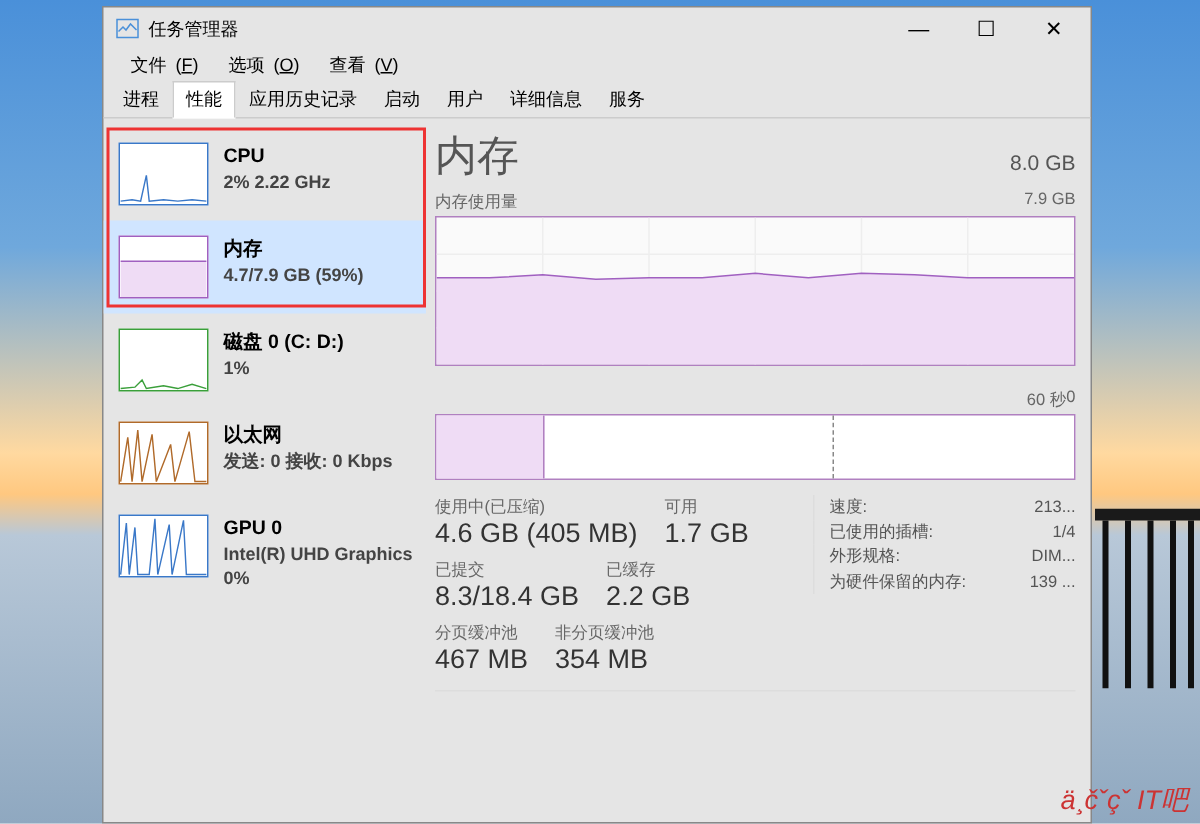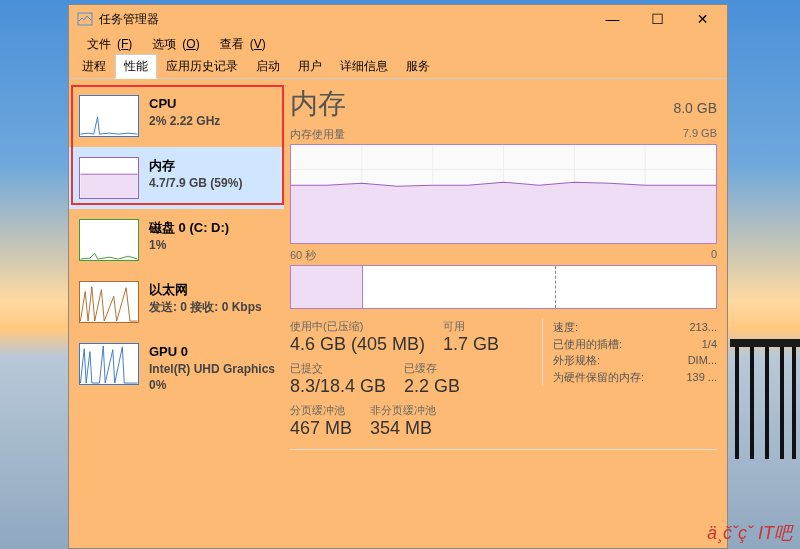--- a/index.html
+++ b/index.html
@@ -1,23 +1,23 @@
 <!DOCTYPE html>
 <html><head>
 <meta charset="utf-8">
 <style>
 * { margin: 0; padding: 0; box-sizing: border-box; font-family: "Microsoft YaHei", "Segoe UI", sans-serif; }
 body { width: 800px; height: 549px; overflow: hidden; position: relative; background: linear-gradient(to bottom, #4a90d9 0%, #6fa8dc 30%, #ffd9a0 55%, #ffc880 60%, #b8c8d8 65%, #8fa8c0 100%); }
-.window { position: absolute; left: 68px; top: 4px; width: 660px; height: 545px; background: #fdba74; border: 1px solid #888; display: flex; flex-direction: column; }
+.window { position: absolute; left: 68px; top: 4px; width: 660px; height: 545px; background: #e5e5e5; border: 1px solid #888; display: flex; flex-direction: column; }
 .titlebar { height: 28px; display: flex; align-items: center; padding: 0 2px 0 8px; }
 .titlebar .app-icon { width: 16px; height: 16px; margin-right: 6px; }
 .titlebar .title { font-size: 12px; color: #000; flex: 1; }
 .win-buttons { display: flex; height: 100%; }
 .win-btn { width: 45px; display: flex; align-items: center; justify-content: center; font-size: 14px; color: #000; }
-.menubar { height: 22px; display: flex; align-items: center; padding: 0 6px; font-size: 12px; gap: 2px; }
+.menubar { height: 22px; display: flex; align-items: flex-start; padding: 0 6px; font-size: 12px; gap: 2px; }
 .menubar span { padding: 2px 6px; }
 .menubar span u { text-decoration: underline; }
 .tabs { height: 24px; display: flex; align-items: flex-end; border-bottom: 1px solid #ccc; padding: 0 4px; font-size: 12px; }
 .tab { padding: 3px 8px; color: #000; border: 1px solid transparent; position: relative; top: 1px; }
 .tab.active { border: 1px solid #ccc; border-bottom: 1px solid #fff; background: #fff; }
 .content { flex: 1; display: flex; overflow: hidden; }
 .sidebar { width: 215px; padding-top: 6px; }
 .side-item { display: flex; gap: 10px; padding: 10px 8px 10px 10px; align-items: flex-start; }
 .side-item.selected { background: #d0e5ff; }
 .highlight { position: absolute; border: 2px solid #e33; pointer-events: none; }
@@ -25,21 +25,21 @@
 .mini-chart svg { width: 100%; height: 100%; display: block; }
 .side-text { font-size: 12px; color: #444; line-height: 1.35; font-weight: bold; }
 .side-text .t1 { font-size: 13px; color: #000; }
 .main { flex: 1; padding: 6px 10px 6px 6px; overflow: hidden; font-size: 12px; }
 .main-head { display: flex; justify-content: space-between; align-items: baseline; }
 .main-title { font-size: 28px; font-weight: 300; color: #555; }
 .main-cap { font-size: 14px; color: #555; }
 .chart-label-row { display: flex; justify-content: space-between; font-size: 11px; color: #666; margin-top: 4px; }
 .big-chart { border: 1px solid #b080c0; height: 100px; margin-top: 2px; position: relative; background: #fafafa; }
 .big-chart svg { width: 100%; height: 100%; display: block; }
-.axis-row { display: flex; justify-content: space-between; font-size: 11px; color: #666; margin-top: 4px; }
+.axis-row { display: flex; justify-content: flex-end; font-size: 11px; color: #666; margin-top: 15px; }
 .comp-label { font-size: 11px; color: #666; margin-top: 8px; }
 .comp-chart { border: 1px solid #b080c0; height: 44px; margin-top: 2px; position: relative; background: #fff; }
 .comp-fill { position: absolute; top: 0; bottom: 0; left: 0; background: #efdcf5; border-right: 1px solid #b080c0; }
 .comp-dash { position: absolute; top: 0; bottom: 0; border-left: 1px dashed #888; }
 .stats { display: flex; margin-top: 10px; gap: 18px; }
 .stats-left { flex: 1; }
 .stats-right { width: 175px; font-size: 11px; color: #555; }
 .stat-row { display: flex; gap: 18px; margin-bottom: 6px; }
 .stat-block .lbl { font-size: 11px; color: #666; }
 .stat-block .val { font-size: 18px; color: #333; }

